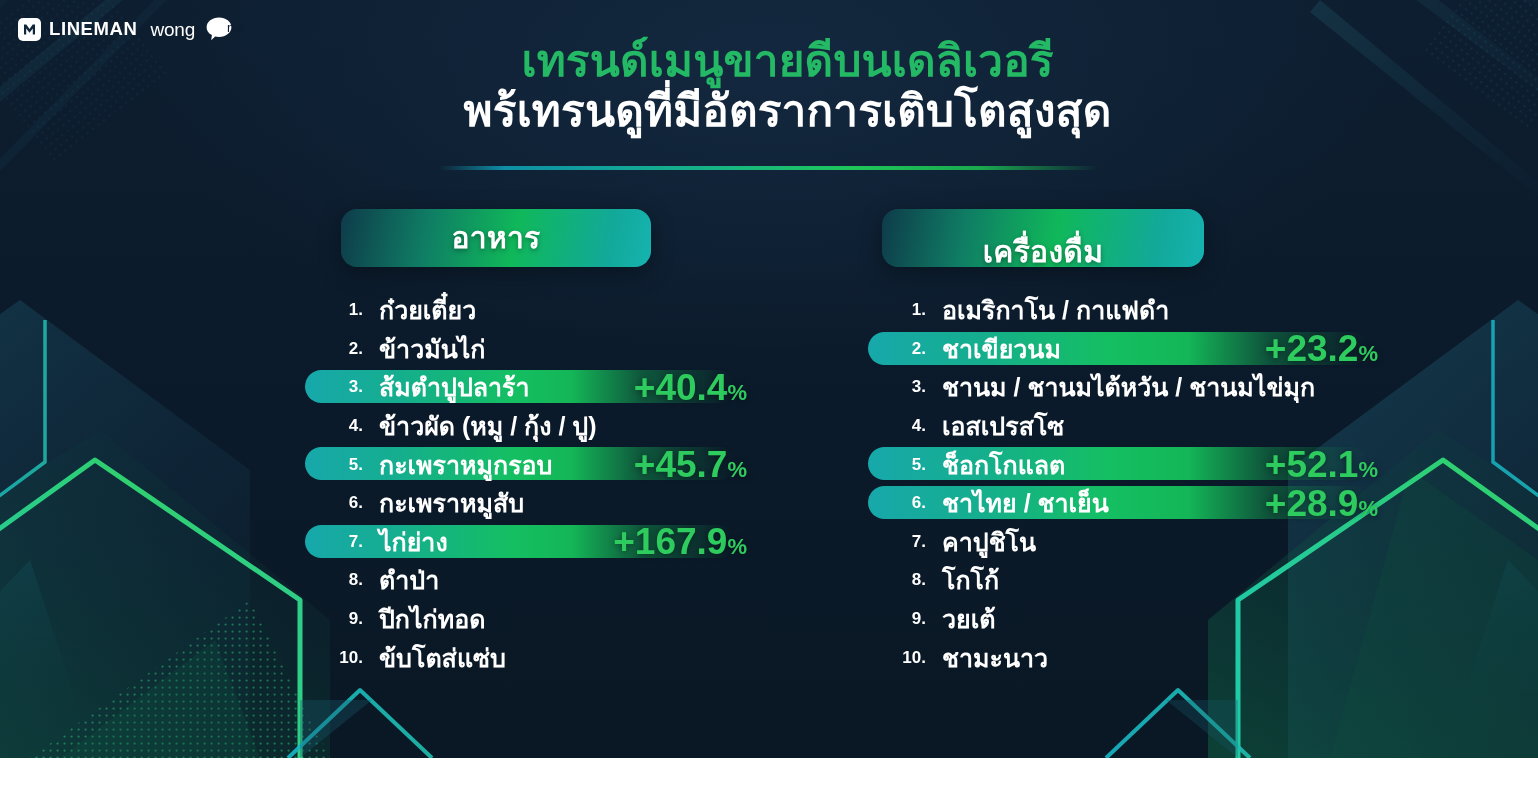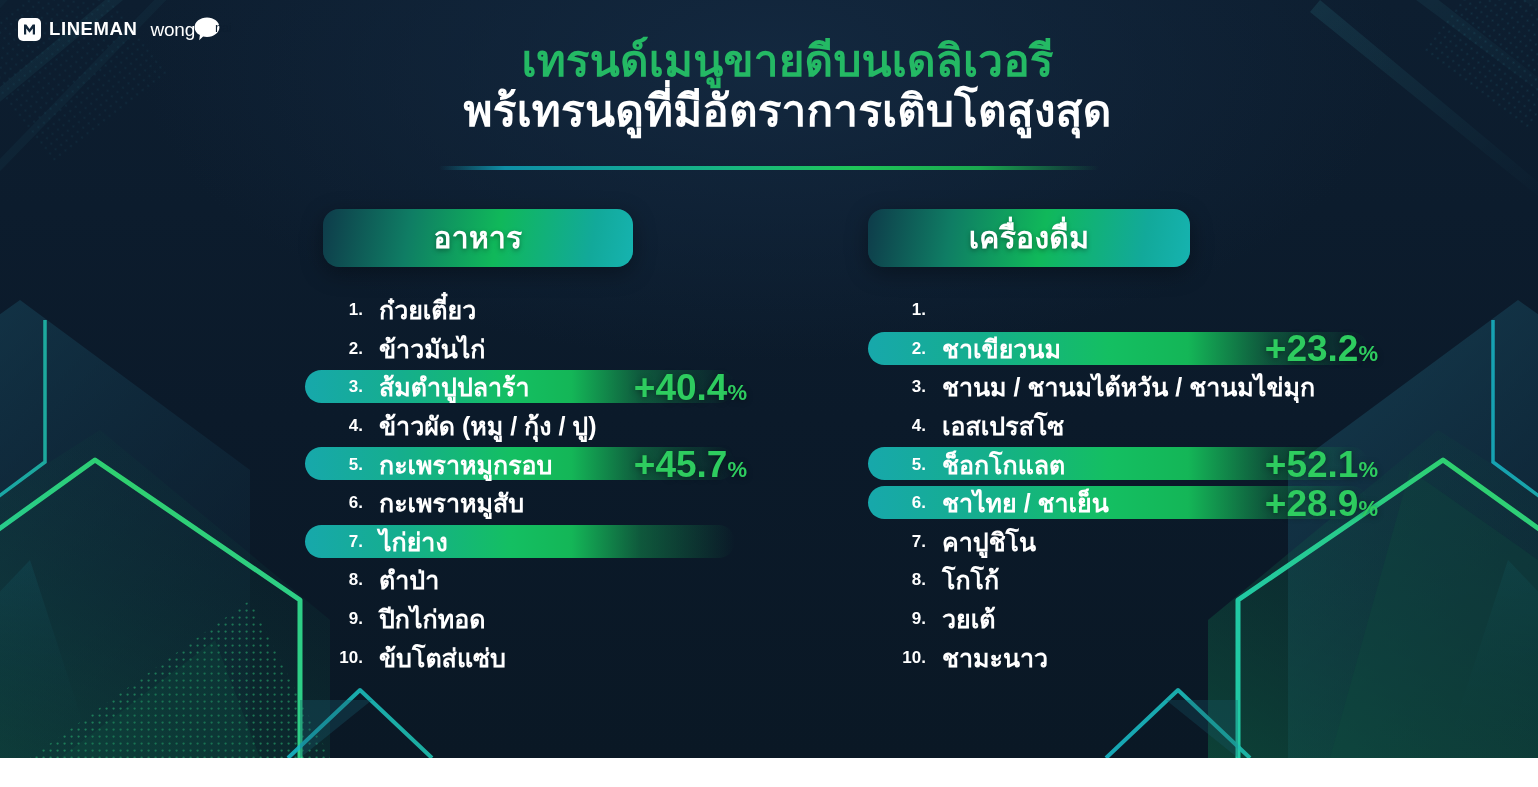--- a/index.html
+++ b/index.html
@@ -37,21 +37,21 @@
     display:flex; align-items:center; justify-content:center;
     flex:none;
   }
   .logo-mark svg{ display:block; }
   .logo-lineman{
     color:#fff; font-weight:bold; font-size:18.5px;
     letter-spacing:0.6px; line-height:1;
     font-family:"Liberation Sans", sans-serif;
   }
   .logo-wong{
-    display:flex; align-items:center; gap:0px;
+    display:flex; align-items:center; gap:12px;
     margin-left:5px;
   }
   .logo-wong-text{
     color:#fff; font-size:19px; line-height:1; letter-spacing:-0.2px;
   }
   .logo-nai{
     position:relative; margin-left:-1px;
     width:26px; height:24px;
   }
   .logo-nai svg{position:absolute;left:0;top:0;}
@@ -93,24 +93,24 @@
   .col{ position:absolute; top:209px; z-index:20; }
   .col.food{ left:305px; width:450px; }
   .col.drink{ left:868px; width:520px; }
 
   .pill{
     position:relative;
     height:58px; border-radius:16px;
     display:flex; align-items:center; justify-content:center;
     box-shadow:0 6px 22px rgba(0,0,0,.35);
   }
-  .col.food .pill{ margin-left:18px; width:310px;
+  .col.food .pill{ margin-left:36px; width:310px;
     background:linear-gradient(100deg,#0e3b4a 0%,#0f7d64 28%,#10b85a 56%,#12a99a 86%,#16b3b0 100%); }
-  .col.drink .pill{ margin-left:0px;  width:322px;
-    background:linear-gradient(100deg,#0e3b4a 0%,#0f7d64 26%,#10b85a 54%,#12a99a 85%,#16b3b0 100%); }
+  .col.drink .pill{ margin-left:14px;  width:322px;
+    background:linear-gradient(100deg,#0e3b4a 0%,#0f7d64 26%,#10b85a 54%,#12a99a 85%,#16b3b0 100%);align-items:flex-end; }
   .pill-label{
     color:#fff; font-weight:bold; font-size:30px; line-height:1;
     text-shadow:0 2px 5px rgba(0,0,0,.35);
     letter-spacing:.3px;
   }
 
   .list{ margin-top:24px; position:relative; }
   .row{
     position:relative;
     height:38.6px;
@@ -307,20 +307,21 @@
           <span class="pct"><span class="big">+45.7</span><span class="sym">%</span></span>
         </div>
         <div class="row">
           <span class="num">6.</span>
           <span class="name">กะเพราหมูสับ</span>
         </div>
         <div class="row">
           <span class="hl"></span>
           <span class="num">7.</span>
           <span class="name">ไก่ย่าง</span>
+          <span class="pct"><span class="big">+167.9</span><span class="sym">%</span></span>
         </div>
         <div class="row">
           <span class="num">8.</span>
           <span class="name">ตำป่า</span>
         </div>
         <div class="row">
           <span class="num">9.</span>
           <span class="name">ปีกไก่ทอด</span>
         </div>
         <div class="row">
@@ -330,20 +331,21 @@
       </div>
     </div>
 
     <div class="col drink">
       <div class="pill">
         <span class="pill-label">เครื่องดื่ม</span>
       </div>
       <div class="list">
         <div class="row">
           <span class="num">1.</span>
+          <span class="name">อเมริกาโน / กาแฟดำ</span>
         </div>
         <div class="row">
           <span class="hl"></span>
           <span class="num">2.</span>
           <span class="name">ชาเขียวนม</span>
           <span class="pct"><span class="big">+23.2</span><span class="sym">%</span></span>
         </div>
         <div class="row">
           <span class="num">3.</span>
           <span class="name">ชานม / ชานมไต้หวัน / ชานมไข่มุก</span>

